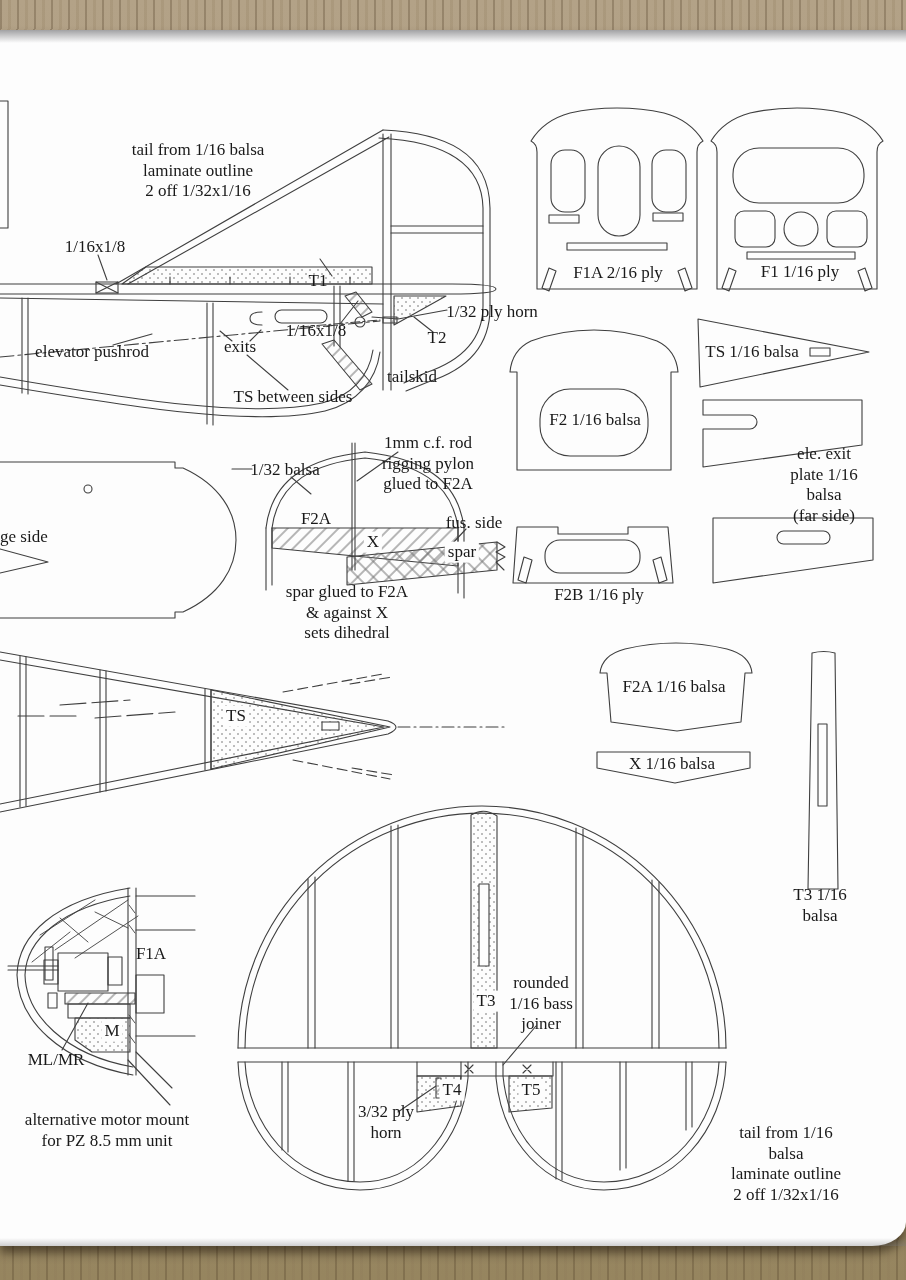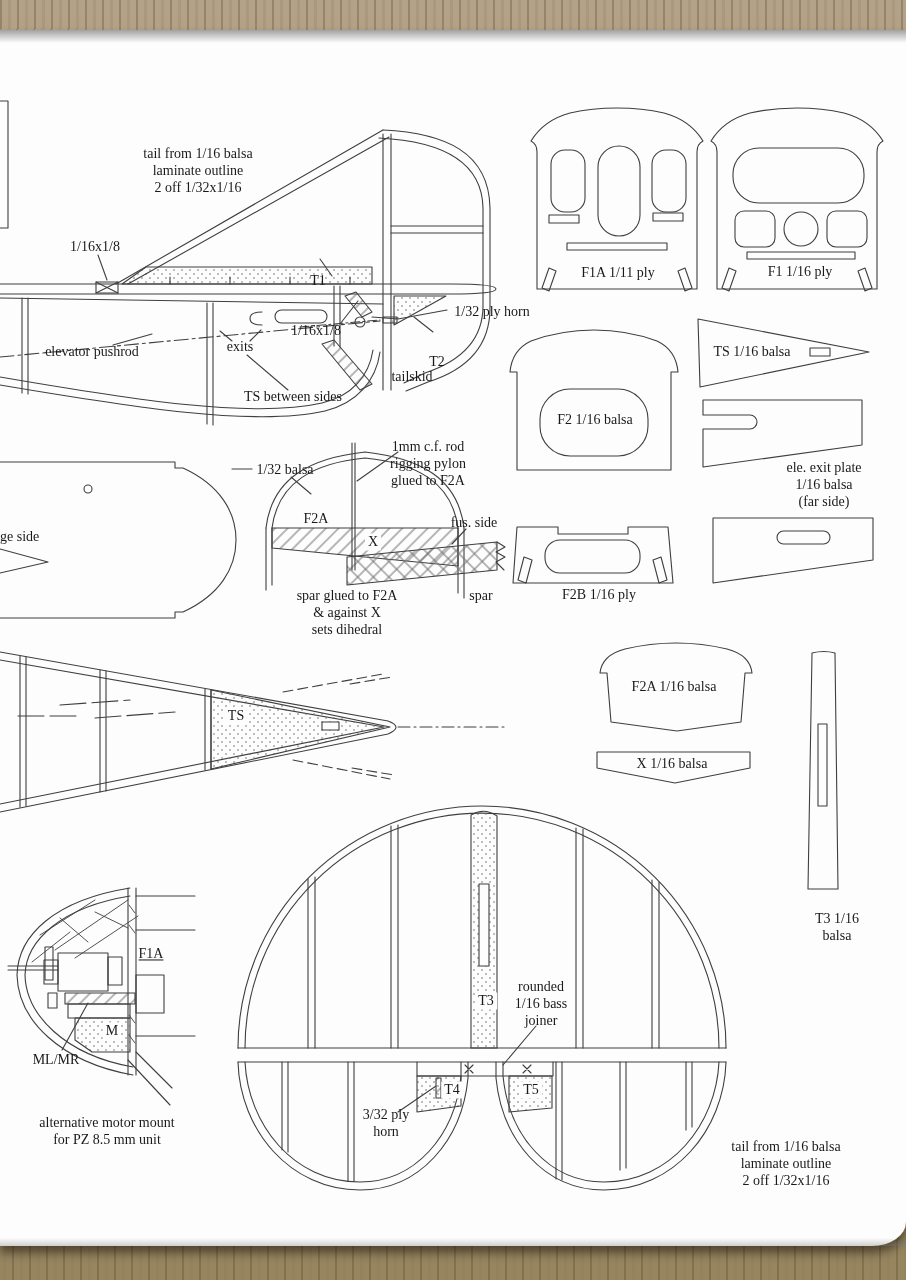--- a/index.html
+++ b/index.html
@@ -11,21 +11,21 @@
     font-family:"Liberation Serif", serif;}
   .paper{position:absolute;left:0;top:30px;width:906px;height:1216px;background:#fdfdfd;
     border-bottom-right-radius:34px 24px;
     box-shadow:0 7px 10px rgba(30,20,10,.55);}
   .paper-top-shade{position:absolute;left:0;top:0;width:100%;height:13px;
     background:linear-gradient(180deg, rgba(105,105,108,.62), rgba(255,255,255,0));}
   .paper-bottom-shade{position:absolute;left:0;bottom:0;width:100%;height:8px;
     background:linear-gradient(0deg, rgba(120,120,122,.35), rgba(255,255,255,0));}
   svg.linework{position:absolute;left:0;top:0;}
   .lbl{position:absolute;transform:translate(-50%,-50%);color:#191919;
-    font-size:14px;line-height:1.22;text-align:center;white-space:pre-line;pointer-events:none;}
+    font-size:17px;line-height:1.22;text-align:center;white-space:pre-line;pointer-events:none;}
   .lbl.noctr{transform:translateY(-50%);text-align:left;}
   .lbl.onpattern{background:#fdfdfd;padding:0 3px;}
 </style>
 </head>
 <body>
 
 <div class="stage">
   <div class="paper">
     <div class="paper-top-shade"></div>
     <div class="paper-bottom-shade"></div>
@@ -241,54 +241,54 @@
     </g>
   </svg>
 
   <div class="lbl" style="left:198px;top:171px;">tail from 1/16 balsa
 laminate outline
 2 off 1/32x1/16</div>
   <div class="lbl" style="left:95px;top:247px;">1/16x1/8</div>
   <div class="lbl" style="left:318px;top:253px;margin-top:28px;">T1</div>
   <div class="lbl" style="left:492px;top:312px;">1/32 ply horn</div>
   <div class="lbl" style="left:316px;top:331px;">1/16x1/8</div>
-  <div class="lbl" style="left:437px;top:338px;margin-top:24px;">T2</div>
+  <div class="lbl" style="left:437px;top:338px;">T2</div>
   <div class="lbl" style="left:92px;top:352px;">elevator pushrod</div>
   <div class="lbl" style="left:240px;top:347px;">exits</div>
   <div class="lbl" style="left:412px;top:377px;">tailskid</div>
   <div class="lbl" style="left:293px;top:397px;">TS between sides</div>
 
-  <div class="lbl" style="left:618px;top:273px;">F1A 1/11 ply</div>
+  <div class="lbl" style="left:618px;top:273px;">F1A 2/16 ply</div>
   <div class="lbl" style="left:800px;top:272px;">F1 1/16 ply</div>
   <div class="lbl" style="left:595px;top:420px;">F2 1/16 balsa</div>
   <div class="lbl" style="left:752px;top:352px;">TS 1/16 balsa</div>
   <div class="lbl" style="left:808px;top:485px;margin-left:16px;">ele. exit plate 1/16 balsa
 (far side)</div>
   <div class="lbl" style="left:599px;top:595px;">F2B 1/16 ply</div>
 
   <div class="lbl" style="left:428px;top:464px;">1mm c.f. rod
 rigging pylon
 glued to F2A</div>
   <div class="lbl" style="left:285px;top:470px;">1/32 balsa</div>
   <div class="lbl" style="left:316px;top:519px;">F2A</div>
   <div class="lbl onpattern" style="left:373px;top:542px;">X</div>
   <div class="lbl" style="left:474px;top:523px;">fus. side</div>
-  <div class="lbl onpattern" style="left:481px;top:552px;margin-top:44px;">spar</div>
+  <div class="lbl onpattern" style="left:462px;top:552px;">spar</div>
   <div class="lbl" style="left:347px;top:613px;">spar glued to F2A
 &amp; against X
 sets dihedral</div>
 
   <div class="lbl noctr" style="left:0px;top:537px;">ge side</div>
   <div class="lbl onpattern" style="left:236px;top:716px;font-family:Liberation Serif, serif;">TS</div>
 
   <div class="lbl" style="left:674px;top:687px;">F2A 1/16 balsa</div>
   <div class="lbl" style="left:672px;top:764px;">X 1/16 balsa</div>
-  <div class="lbl" style="left:820px;top:927px;margin-left:17px;">T3 1/16 balsa</div>
-
-  <div class="lbl" style="left:151px;top:954px;text-decoration:underline;">F1A</div>
+  <div class="lbl" style="left:820px;top:906px;">T3 1/16 balsa</div>
+
+  <div class="lbl" style="left:151px;top:954px;">F1A</div>
   <div class="lbl onpattern" style="left:112px;top:1031px;">M</div>
   <div class="lbl" style="left:56px;top:1060px;">ML/MR</div>
   <div class="lbl" style="left:107px;top:1131px;">alternative motor mount
 for PZ 8.5 mm unit</div>
 
   <div class="lbl onpattern" style="left:486px;top:1001px;">T3</div>
   <div class="lbl" style="left:541px;top:1004px;">rounded
 1/16 bass
 joiner</div>
   <div class="lbl onpattern" style="left:452px;top:1090px;">T4</div>

